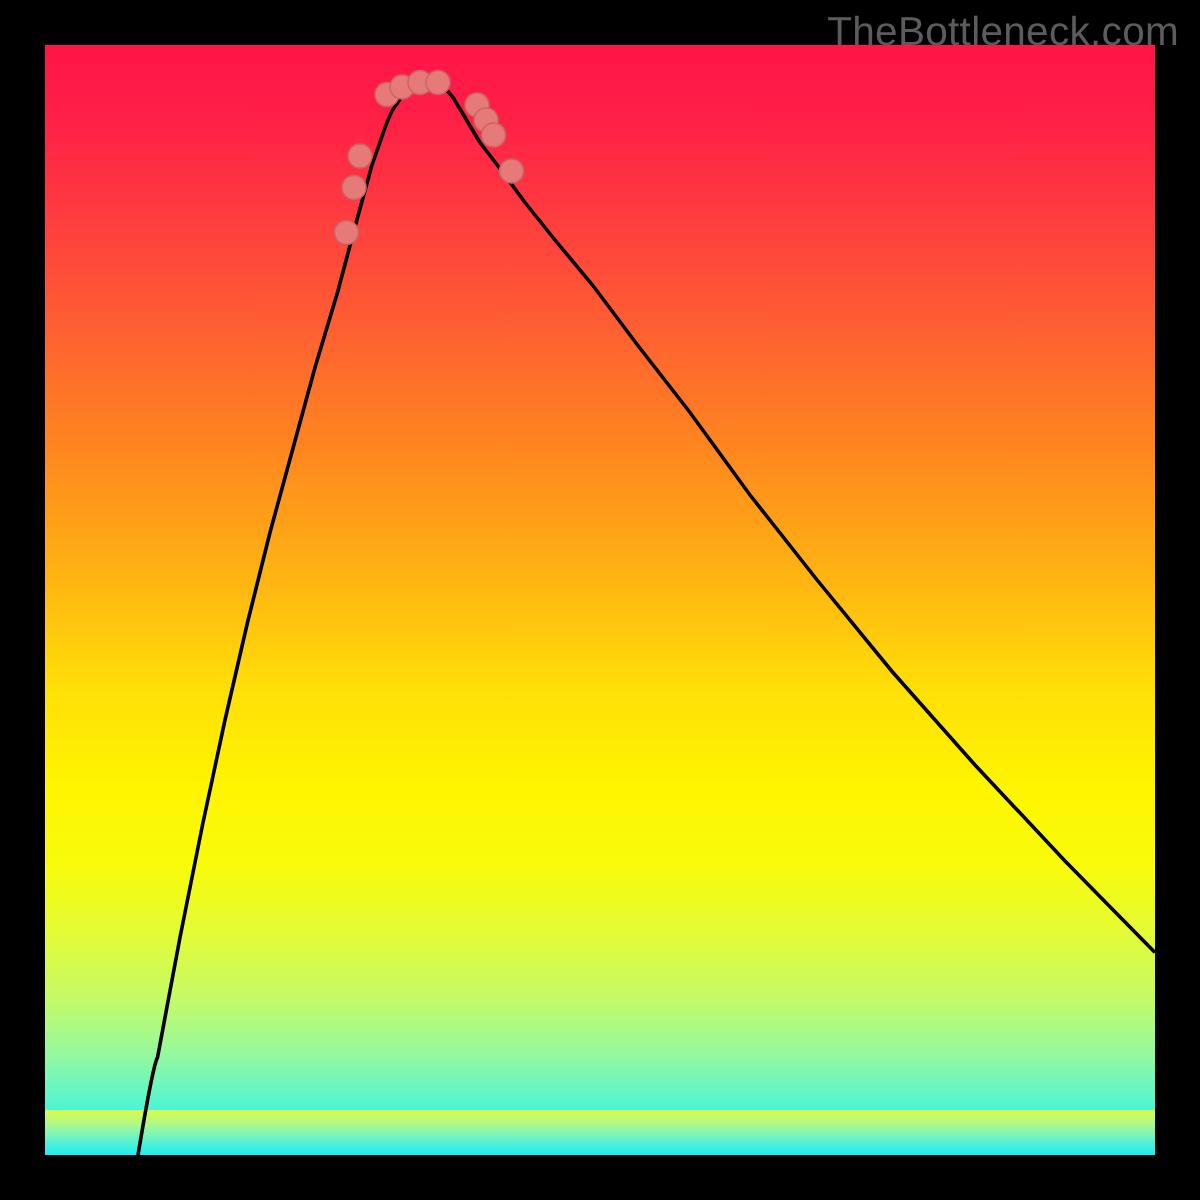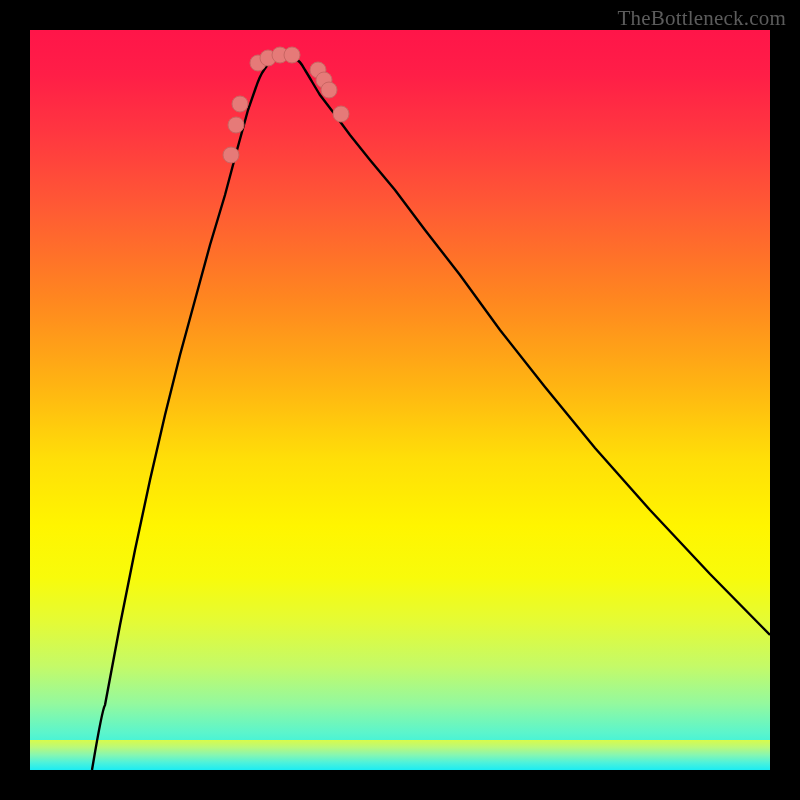--- a/index.html
+++ b/index.html
@@ -67,24 +67,23 @@
   .curve-svg {
     position: absolute;
     inset: 0;
   }
 
   .watermark {
     position: absolute;
     top: 6px;
     right: 14px;
     color: #5c5c5c;
-    font-size: 21px;
+    font-size: 27px;
     letter-spacing: 0.2px;
     user-select: none;
-    font-family: Liberation Serif, serif;
   }
 </style>
 </head>
 <body>
 
 <div class="stage">
 
   <div class="plot">
     <div class="gradient"></div>
     <div class="band"></div>

